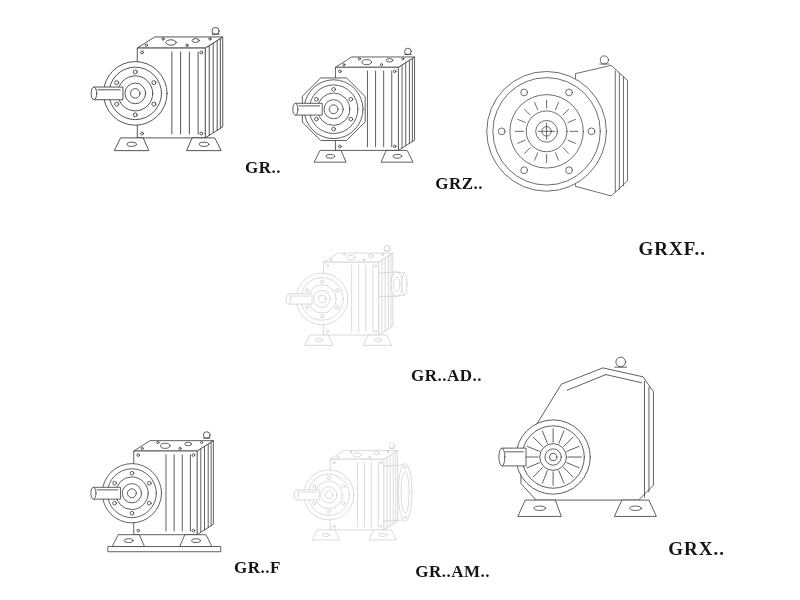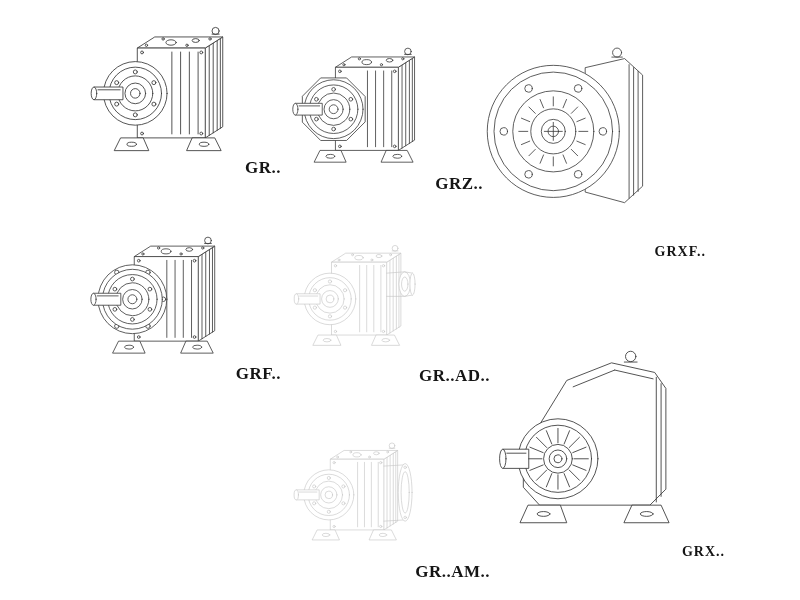--- a/index.html
+++ b/index.html
@@ -1,21 +1,21 @@
 <!DOCTYPE html>
 <html style="--line-color: #3c3c3c; --ghost-color: #c6c6c6; --label-color: #151515; --bg: #ffffff;"><head>
 <meta charset="utf-8">
 <style>
   html,body{margin:0;padding:0;background:#fff;}
   #page{position:relative;width:800px;height:600px;background:var(--bg,#ffffff);overflow:hidden;
         font-family:"Liberation Serif","DejaVu Serif",serif;}
   .fig{position:absolute;display:flex;flex-direction:row;align-items:flex-end;}
   .caption{font-weight:bold;font-size:17px;color:var(--label-color,#151515);
            letter-spacing:.5px;margin-top:3px;white-space:nowrap;}
-  .caption.lg{font-size:14px;letter-spacing:1px;}
+  .caption.lg{font-size:19px;letter-spacing:1px;}
   .drawing{fill:none;stroke-width:1.1;stroke-linejoin:round;stroke-linecap:round;display:block;}
   .solid{stroke:var(--line-color,#3c3c3c);}
   .ghost{stroke:var(--ghost-color,#c6c6c6);stroke-width:1;}
   .defs-holder{position:absolute;width:0;height:0;overflow:hidden;}
 </style>
 </head>
 <body>
 
 <svg class="defs-holder" aria-hidden="true">
   <defs>
@@ -210,40 +210,40 @@
     <div class="caption">GRZ..</div>
   </div>
 
   <div class="fig" style="left:482px;top:2px;width:224px;">
     <svg class="drawing solid" width="224" height="258" viewBox="0 0 230 265">
       <use href="#g-grxf"></use>
     </svg>
     <div class="caption lg" style="margin-top:8px;">GRXF..</div>
   </div>
 
-  <div class="fig" style="left:86px;top:210px;width:195px;">
+
+  <div class="fig" style="left:282px;top:208px;width:200px;">
+    <svg class="drawing ghost" width="200" height="178" viewBox="0 0 200 178">
+      <use href="#g-body"></use>
+        <use href="#g-circles"></use>
+        <use href="#g-shaft"></use>
+        <use href="#g-adapter"></use>
+    </svg>
+    <div class="caption">GR..AD..</div>
+  </div>
+
+  <div class="fig" style="left:86px;top:404px;width:195px;">
     <svg class="drawing solid" width="195" height="174" viewBox="0 0 200 178">
       <use href="#g-body"></use>
-        <use href="#g-flange"></use>
-        <use href="#g-circles"></use>
-        <use href="#g-shaft"></use>
-    </svg>
-    <div class="caption">GRF..</div>
-  </div>
-
-  <div class="fig" style="left:290px;top:208px;width:200px;">
-    <svg class="drawing ghost" width="200" height="178" viewBox="0 0 200 178">
-      <use href="#g-body"></use>
-        <use href="#g-circles"></use>
-        <use href="#g-shaft"></use>
-        <use href="#g-adapter"></use>
-    </svg>
-    <div class="caption">GR..AD..</div>
-  </div>
-
+        <use href="#g-baseplate"></use>
+        <use href="#g-circles"></use>
+        <use href="#g-shaft"></use>
+    </svg>
+    <div class="caption">GR..F</div>
+  </div>
 
   <div class="fig" style="left:290px;top:404px;width:200px;">
     <svg class="drawing ghost" width="200" height="178" viewBox="0 0 200 178">
       <use href="#g-body"></use>
         <use href="#g-motorflange"></use>
         <use href="#g-circles"></use>
         <use href="#g-shaft"></use>
     </svg>
     <div class="caption">GR..AM..</div>
   </div>

